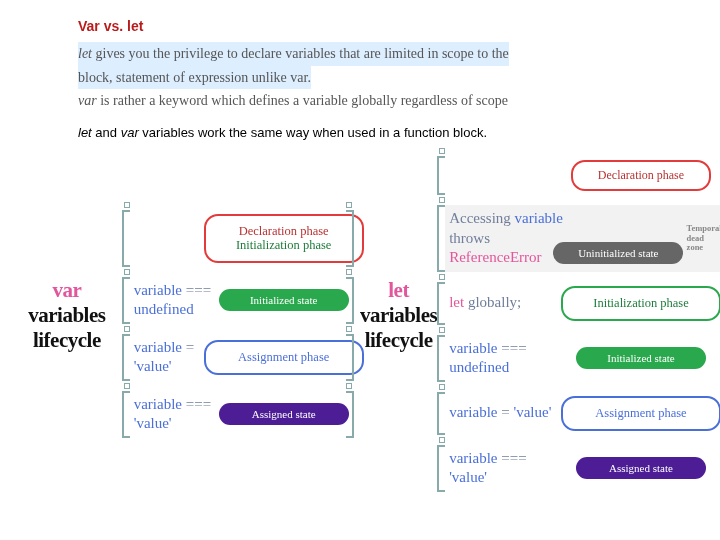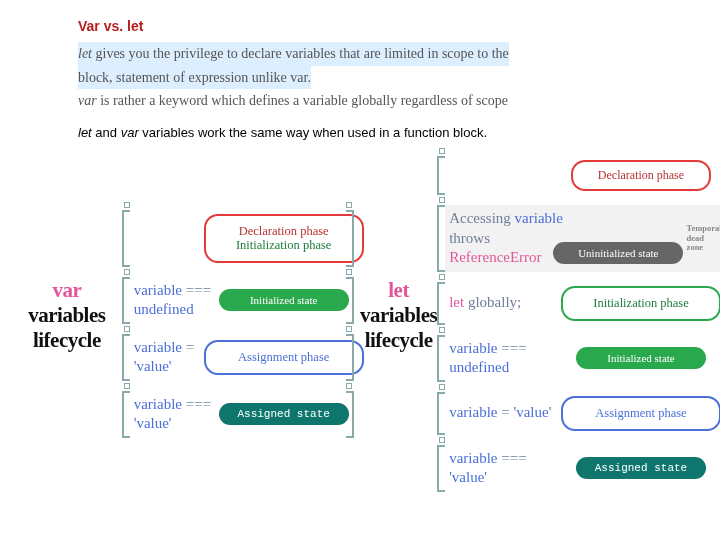--- a/index.html
+++ b/index.html
@@ -80,21 +80,21 @@
     display: inline-block;
     min-width: 130px;
     white-space: nowrap;
   }
   .chip.big { min-width: 160px; padding: 8px 18px; font-size: 12.5px; }
   .chip.med { min-width: 140px; padding: 6px 16px; font-size: 12px; }
   .outline-red { border: 2px solid #e33b3b; background: #fff; color: #b83232; }
   .outline-green { border: 2px solid #2aa84e; background: #fff; color: #1d7d3b; }
   .outline-blue { border: 2px solid #4a6fd8; background: #fff; color: #4a6fd8; }
   .solid-green { background: #2aa84e; color: #fff; }
-  .solid-blue { background: #0f766e; color: #fff; font-family: Liberation Mono, monospace; }
+  .solid-blue { background: #4c1d95; color: #fff; }
   .solid-gray { background: #666; color: #fff; margin-top: 29px; }
   .bracket {
     border-left: 2px solid #8aa;
     border-top: 2px solid #8aa;
     border-bottom: 2px solid #8aa;
     width: 8px;
     align-self: stretch;
   }
   .bracket-r {
     border-right: 2px solid #8aa;

